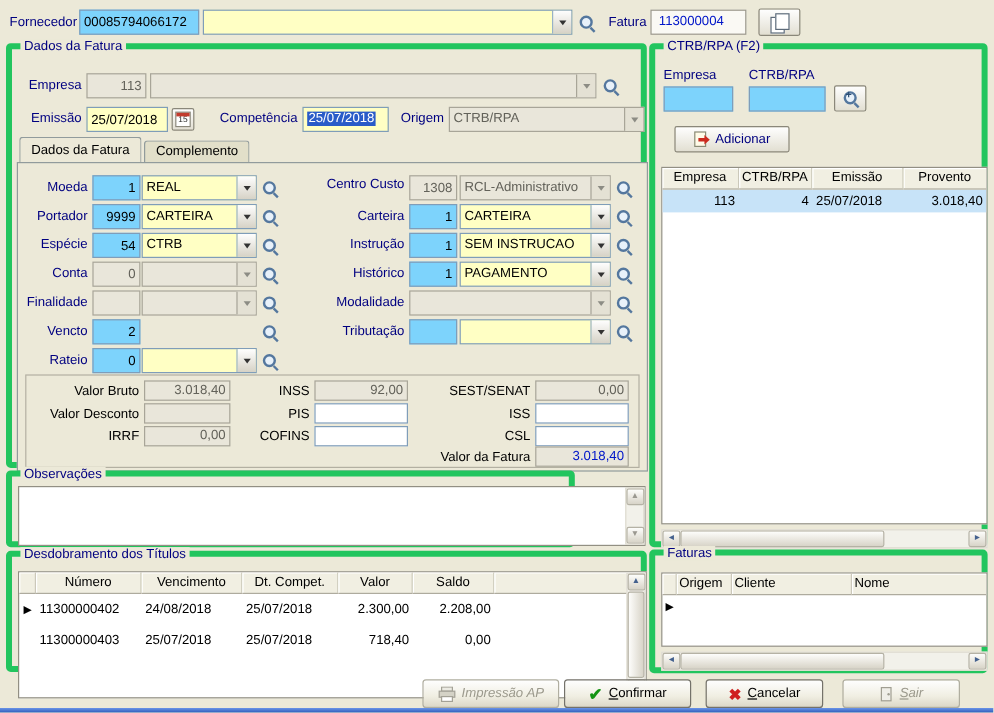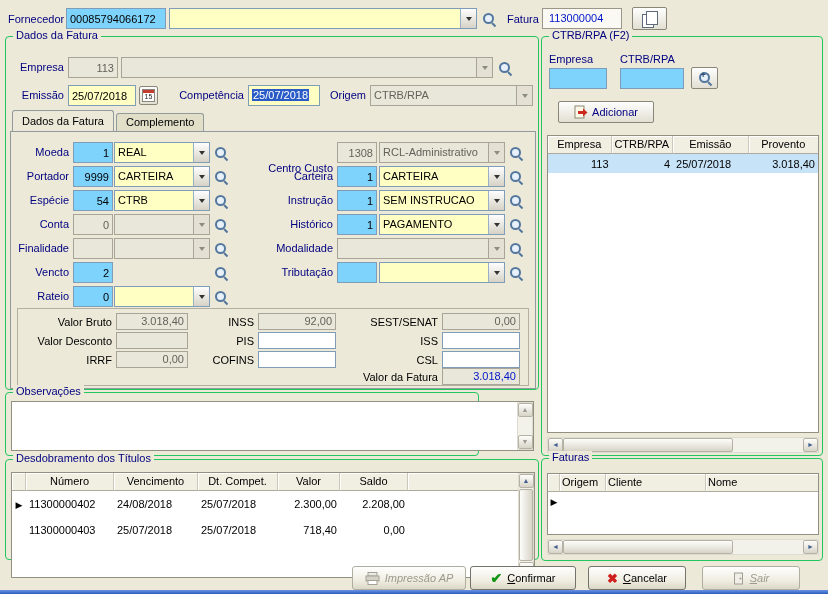--- a/index.html
+++ b/index.html
@@ -31,21 +31,21 @@
                  border:2px solid #54779e; border-radius:50%; background:#e8f1fa; }
   .mag::after { content:""; position:absolute; left:10px; top:10px; width:5px; height:2px;
                 background:#54779e; transform:rotate(45deg); transform-origin:left center; }
   .magi { position:relative; width:14px; height:14px; display:inline-block; }
   .magi::before { content:""; position:absolute; left:1px; top:1px; width:7px; height:7px;
                   border:2px solid #54779e; border-radius:50%; background:#e8f1fa; }
   .magi::after { content:""; position:absolute; left:10px; top:10px; width:5px; height:2px;
                  background:#54779e; transform:rotate(45deg); transform-origin:left center; }
   .plus { position:absolute; left:3px; top:-1px; font-size:9px; font-weight:bold; color:#2b4d73; font-style:normal; }
   
-  .grp { position:absolute; border:1px solid #22c55e; border-radius:4px; }
+  .grp { position:absolute; border:5px solid #22c55e; border-radius:4px; }
   .grp>.cap { position:absolute; top:-8px; left:7px; background:#ece9d8; padding:0 3px; color:#000080; white-space:nowrap; }
   
   .tab { position:absolute; height:22px; padding:4px 9px 0; border:1px solid #919b9c; border-bottom:none;
          border-radius:3px 3px 0 0; color:#000; background:#ece9d8; }
   .tab.off { height:19px; top:3px; background:#e2dfc9; padding-top:2px; }
   .tabpanel { position:absolute; border:1px solid #919b9c; background:#ece9d8; }
   
   .vbox { position:absolute; height:17px; border:1px solid #a8a598; background:#e9e6da; color:#63625a;
           text-align:right; padding:1px 3px; font:11px "Liberation Sans",sans-serif; }
   .vw { background:#fff; border-color:#7f9db9; color:#000; }
@@ -205,21 +205,21 @@
       <span class="lbl abs rt" style="left:4px;top:158px;width:54px">Rateio</span>
       <input class="inp rt" style="left: 62px; top: 154px; width: 40px;" value="0">
       <div class="combo yel" style="left:103px;top:154px;width:96px">
         <span class="cval"></span>
         <span class="dd">
             <i class="tri"></i>
           </span>
       </div>
       <span class="mag" style="left:203px;top:158px"></span>
 
-      <span class="lbl abs rt" style="left:248px;top:30px;width:74px">Centro Custo</span>
+      <span class="lbl abs rt" style="left:248px;top:12px;width:74px">Centro Custo</span>
       <input class="inp dis rt" style="left: 326px; top: 10px; width: 40px;" value="1308">
       <div class="combo dis" style="left:368px;top:10px;width:126px">
         <span class="cval">RCL-Administrativo</span>
         <span class="dd">
             <i class="tri"></i>
           </span>
       </div>
       <span class="mag" style="left:498px;top:14px"></span>
 
       <span class="lbl abs rt" style="left:248px;top:38px;width:74px">Carteira</span>

